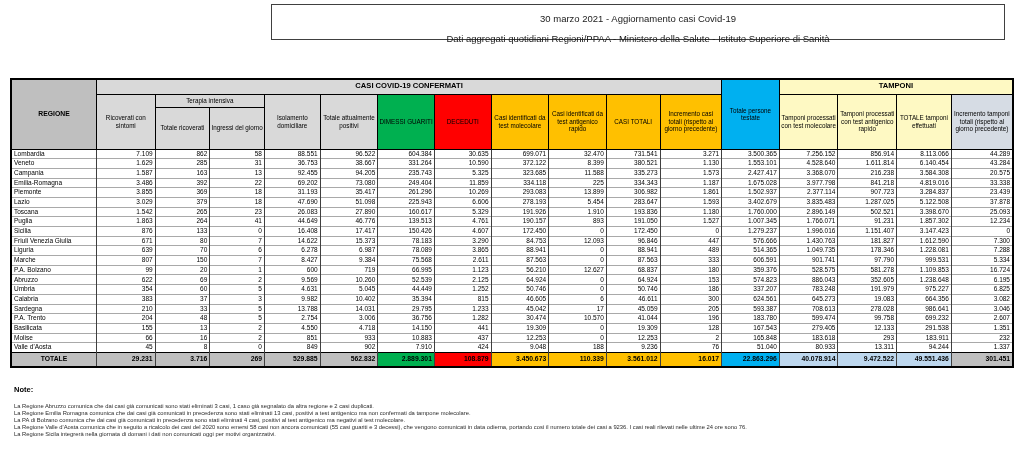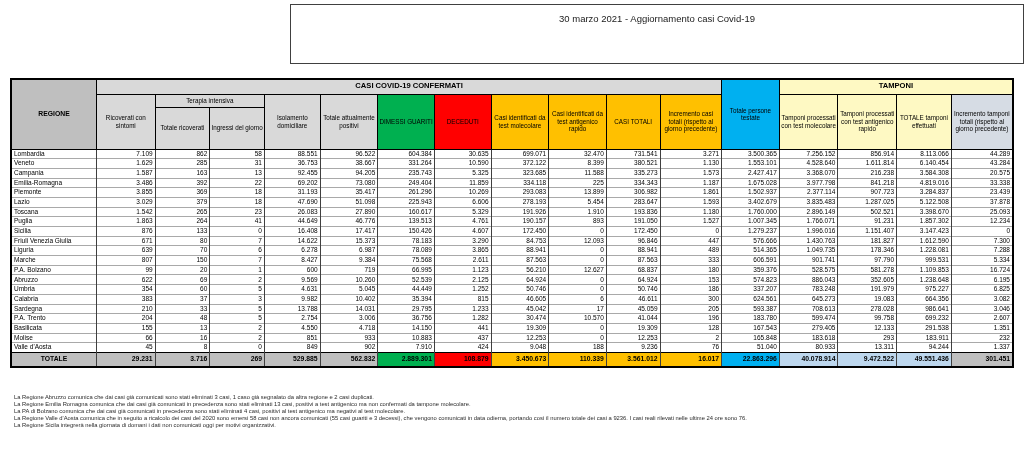--- a/index.html
+++ b/index.html
@@ -2,21 +2,21 @@
 <html><head>
 <meta charset="utf-8">
 <style>
   * { box-sizing: border-box; }
   html,body { margin:0; padding:0; }
   body {
     width:1024px; height:449px; background:#ffffff; position:relative;
     font-family:"Liberation Sans", sans-serif; color:#000;
   }
   .title-box {
-    position:absolute; left:290px; top:4px; width:734px; height:60px;
+    position:absolute; left:271px; top:4px; width:734px; height:36px;
     border:1px solid #404040; text-align:center; background:#fff;
   }
   .title-line1 { margin-top:8px; font-size:9.5px; color:#1a1a1a; }
   .title-line2 { margin-top:9px; font-size:9.5px; color:#1a1a1a; }
 
   table.covid {
     position:absolute; left:10px; top:78px; width:1004px;
     border-collapse:collapse; table-layout:fixed;
     border:2px solid #000;
   }
@@ -58,20 +58,21 @@
   .notes { position:absolute; left:14px; top:385px; width:1000px; }
   .note-heading { font-size:7.5px; font-weight:bold; }
   .note-list { margin-top:9px; }
   .note-item { font-size:5.8px; line-height:7px; color:#2b2b2b; white-space:nowrap; }
 </style>
 </head>
 <body>
 
 <div class="title-box">
   <div class="title-line1">30 marzo 2021 - Aggiornamento casi Covid-19</div>
+  <div class="title-line2">Dati aggregati quotidiani Regioni/PPAA - Ministero della Salute - Istituto Superiore di Sanità</div>
 </div>
 
 <table class="covid">
   <colgroup>
     <col style="width:8.6%">
       <col style="width:5.9%">
       <col style="width:5.5%">
       <col style="width:5.5%">
     <col style="width:5.6%">
       <col style="width:5.8%">
@@ -531,20 +532,21 @@
         <td class="num bg-cyan">22.863.296</td>
         <td class="num bg-blue">40.078.914</td>
         <td class="num bg-blue">9.472.522</td>
         <td class="num bg-blue">49.551.436</td>
         <td class="num bg-gray">301.451</td>
       </tr>
     </tbody>
 </table>
 
 <div class="notes">
+  <div class="note-heading">Note:</div>
   <div class="note-list">
       <div class="note-item">La Regione Abruzzo comunica che dai casi già comunicati sono stati eliminati 3 casi, 1 caso già segnalato da altra regione e 2 casi duplicati.</div>
       <div class="note-item">La Regione Emilia Romagna comunica che dai casi già comunicati in precedenza sono stati eliminati 13 casi, positivi a test antigenico ma non confermati da tampone molecolare.</div>
       <div class="note-item">La PA di Bolzano comunica che dai casi già comunicati in precedenza sono stati eliminati 4 casi, positivi al test antigenico ma negativi al test molecolare.</div>
       <div class="note-item">La Regione Valle d'Aosta comunica che in seguito a ricalcolo dei casi del 2020 sono emersi 58 casi non ancora comunicati (55 casi guariti e 3 decessi), che vengono comunicati in data odierna, portando così il numero totale dei casi a 9236. I casi reali rilevati nelle ultime 24 ore sono 76.</div>
       <div class="note-item">La Regione Sicila integrerà nella giornata di domani i dati non comunicati oggi per motivi organizzativi.</div>
     </div>
 </div>
 
 </body></html>

